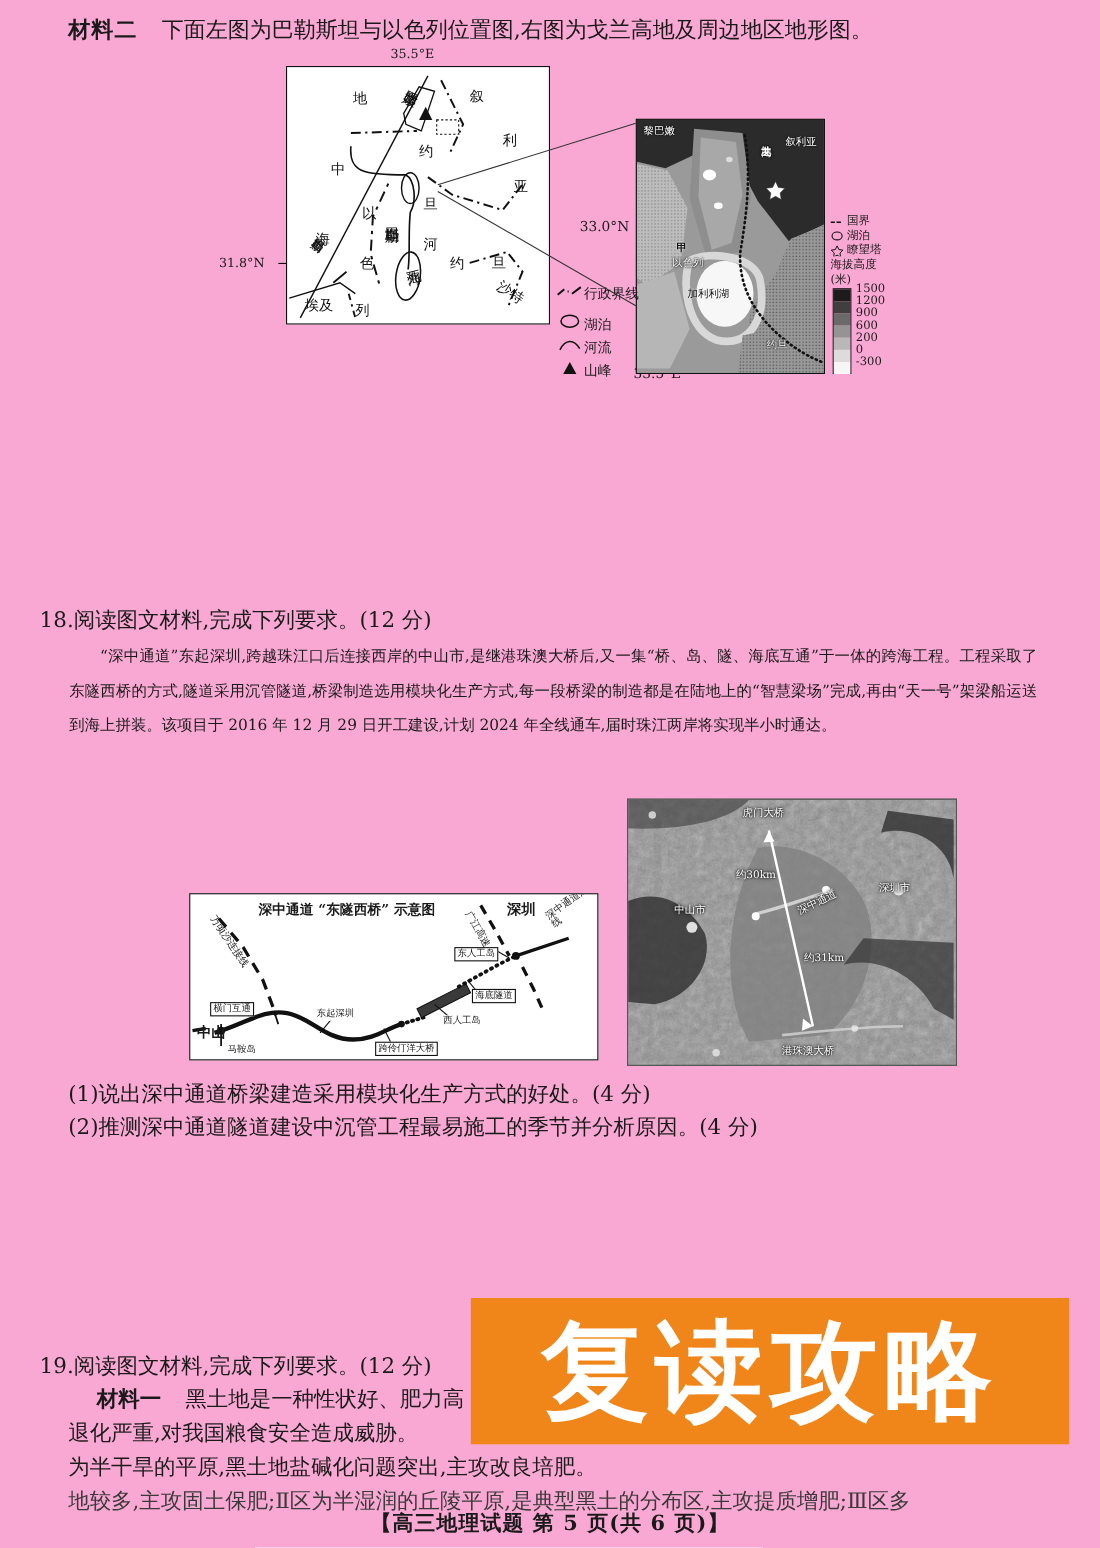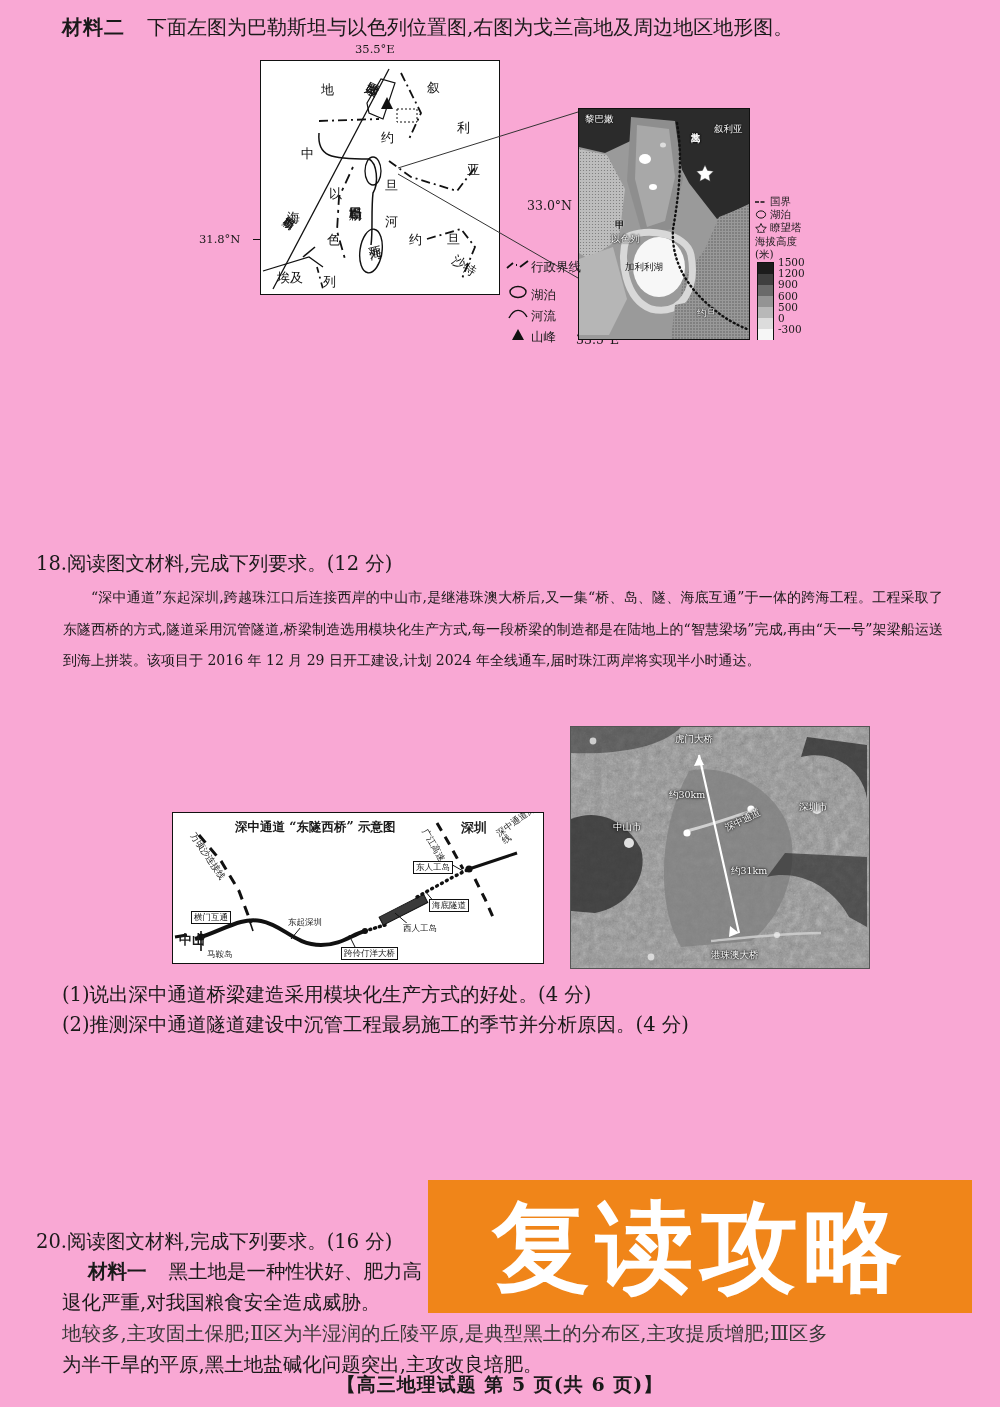--- a/index.html
+++ b/index.html
@@ -450,21 +450,21 @@
       <div style="height:11px; background:#949494;"></div>
       <div style="height:11px; background:#b8b8b8;"></div>
       <div style="height:11px; background:#dcdcdc;"></div>
       <div style="height:11px; background:#f6f6f6;"></div>
     </div>
     <div class="elev-nums">
       <div>1500</div>
       <div>1200</div>
       <div>900</div>
       <div>600</div>
-      <div>500</div>
+      <div>200</div>
       <div>0</div>
       <div>-300</div>
     </div>
   </div>
 
 
   <div class="q18-head">18.阅读图文材料,完成下列要求。(12 分)</div>
   <div class="q18-body">“深中通道”东起深圳,跨越珠江口后连接西岸的中山市,是继港珠澳大桥后,又一集“桥、岛、隧、海底互通”于一体的跨海工程。工程采取了东隧西桥的方式,隧道采用沉管隧道,桥梁制造选用模块化生产方式,每一段桥梁的制造都是在陆地上的“智慧梁场”完成,再由“天一号”架梁船运送到海上拼装。该项目于 2016 年 12 月 29 日开工建设,计划 2024 年全线通车,届时珠江两岸将实现半小时通达。</div>
 
   <div class="figs2"></div>
@@ -575,28 +575,28 @@
     <span class="satlbl" style="left:152px; top:96px; transform:rotate(-26deg); transform-origin:left top;">深中通道</span>
     <span class="satlbl" style="left:160px; top:138px;">约31km</span>
     <span class="satlbl" style="left:140px; top:222px;">港珠澳大桥</span>
   </div>
 
   <div class="q18-items">
     <div>(1)说出深中通道桥梁建造采用模块化生产方式的好处。(4 分)</div>
     <div>(2)推测深中通道隧道建设中沉管工程最易施工的季节并分析原因。(4 分)</div>
   </div>
 
-  <div class="q19-head">20.阅读图文材料,完成下列要求。(16 分)</div>
+  <div class="q19-head">19.阅读图文材料,完成下列要求。(12 分)</div>
   <div class="q19-body">
     <div class="l" style="padding-left:26px;">
       <span class="bold">材料一</span><span style="margin-left:22px;">黑土地是一种性状好、肥力高</span>
     </div>
     <div class="l">退化严重,对我国粮食安全造成威胁。</div>
+    <div class="l">为半干旱的平原,黑土地盐碱化问题突出,主攻改良培肥。</div>
     <div class="l faded">地较多,主攻固土保肥;Ⅱ区为半湿润的丘陵平原,是典型黑土的分布区,主攻提质增肥;Ⅲ区多</div>
-    <div class="l">为半干旱的平原,黑土地盐碱化问题突出,主攻改良培肥。</div>
   </div>
 
   <div class="watermark">
     <span>复读攻略</span>
   </div>
 
   <div class="footer">【高三地理试题  第 5 页(共 6 页)】</div>
 
 </div>
 

